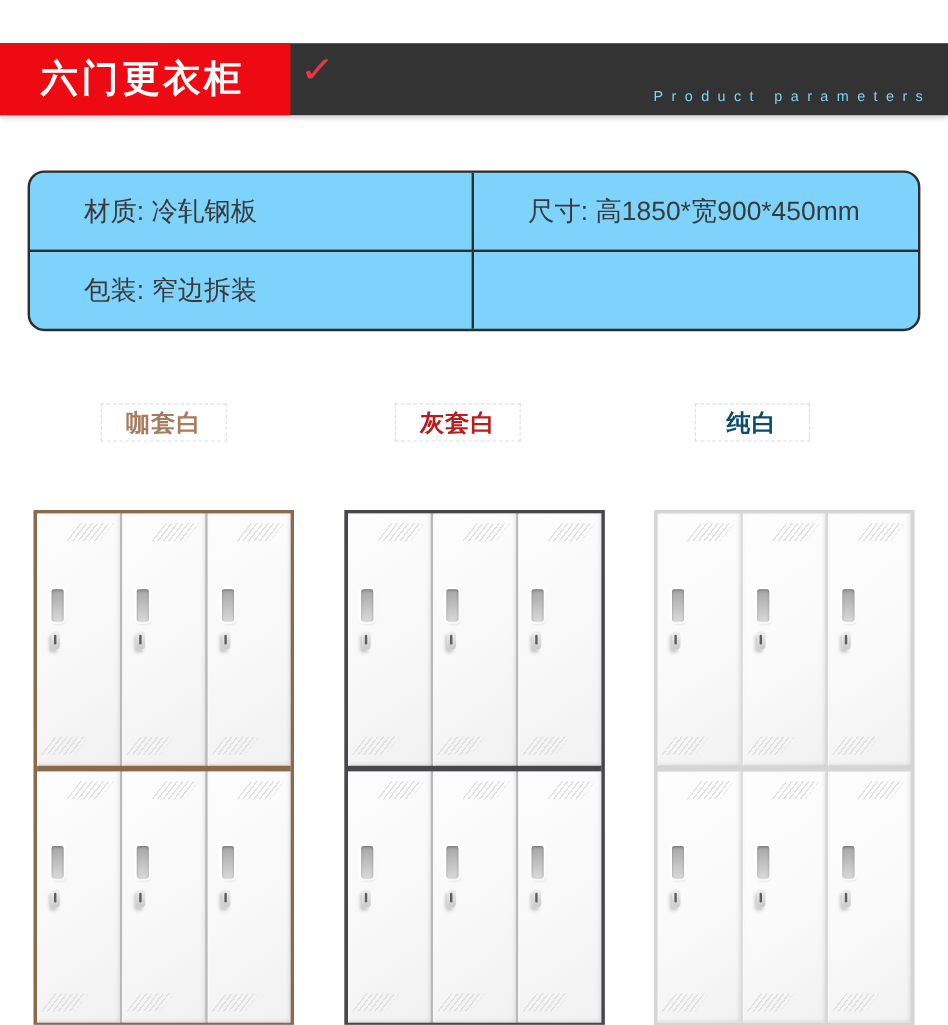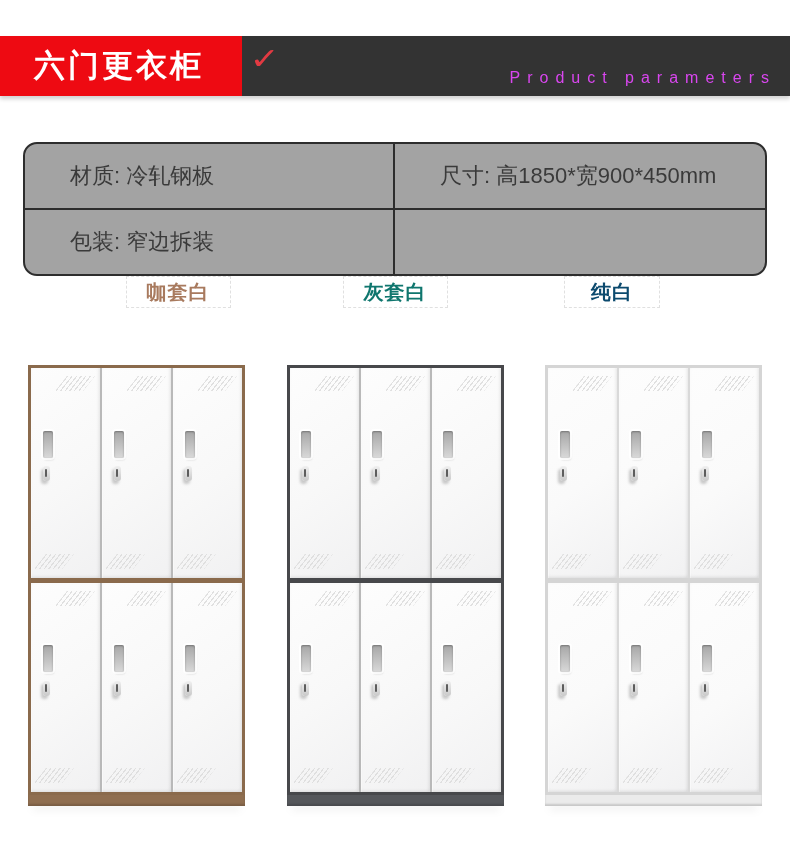--- a/index.html
+++ b/index.html
@@ -22,41 +22,41 @@
   .title-block h1 {
     color:#ffffff; font-size:31px; font-weight:bold; letter-spacing:3px;
     white-space:nowrap;
   }
   .check {
     position:absolute; left:252px; top:8px; color:#e23a42;
     font-size:30px; font-weight:bold; line-height:1;
     transform:scaleX(1.2);
   }
   .subtitle {
-    position:absolute; right:14px; bottom:9px; color:#d946ef;
-    font-size:16px; letter-spacing:7px; white-space:nowrap;
+    position:absolute; right:14px; bottom:9px; color:#7dd3fc;
+    font-size:12px; letter-spacing:7px; white-space:nowrap;
   }
 
   
   .spec {
     margin:46px 23px 0; height:134px;
     border:2px solid #2d2d2d; border-radius:14px; overflow:hidden;
-    display:grid; grid-template-columns:1fr 1fr; background:#a3a3a3;
+    display:grid; grid-template-columns:1fr 1fr; background:#7dd3fc;
   }
   .spec-cell {
     display:flex; align-items:center; padding-left:45px;
     font-size:22px; color:#3a3a3a; white-space:nowrap;
   }
   .spec-cell:nth-child(odd) { border-right:2px solid #2d2d2d; }
   .spec-cell:nth-child(-n+2) { border-bottom:2px solid #2d2d2d; }
 
   
   .labels-row {
-    padding:0 28px;
-    display:flex; justify-content:center;
+    margin-top:60px; padding:0 28px;
+    display:flex; justify-content:flex-start;gap:28px;
   }
   .label-cell { width:217px; display:flex; justify-content:center; }
   .variant-label {
     border:1px dashed #e0e0e0; background:#fff;
     min-width:96px; height:32px; padding:0 20px;
     display:flex; align-items:center; justify-content:center;
     font-size:20px; font-weight:bold; letter-spacing:1px; cursor:pointer;
   }
 
   
@@ -120,21 +120,21 @@
   <div class="spec-cell">材质: 冷轧钢板</div>
   <div class="spec-cell">尺寸: 高1850*宽900*450mm</div>
   <div class="spec-cell">包装: 窄边拆装</div>
 </section>
 
 <section class="labels-row">
   <div class="label-cell">
     <div class="variant-label" style="color: rgb(168, 122, 94);">咖套白</div>
   </div>
   <div class="label-cell">
-    <div class="variant-label" style="color: #0f766e;">灰套白</div>
+    <div class="variant-label" style="color: #b91c1c;">灰套白</div>
   </div>
   <div class="label-cell">
     <div class="variant-label" style="color: #0c4a6e;">纯白</div>
   </div>
 </section>
 
 <section class="lockers-row">
     <div class="locker" style="--frame: #8a6a4c; --base: #8f6e50; --gap: #b9b9b9; --door: #f8f8f8;">
       <div class="locker-body">
         <div class="locker-row">

